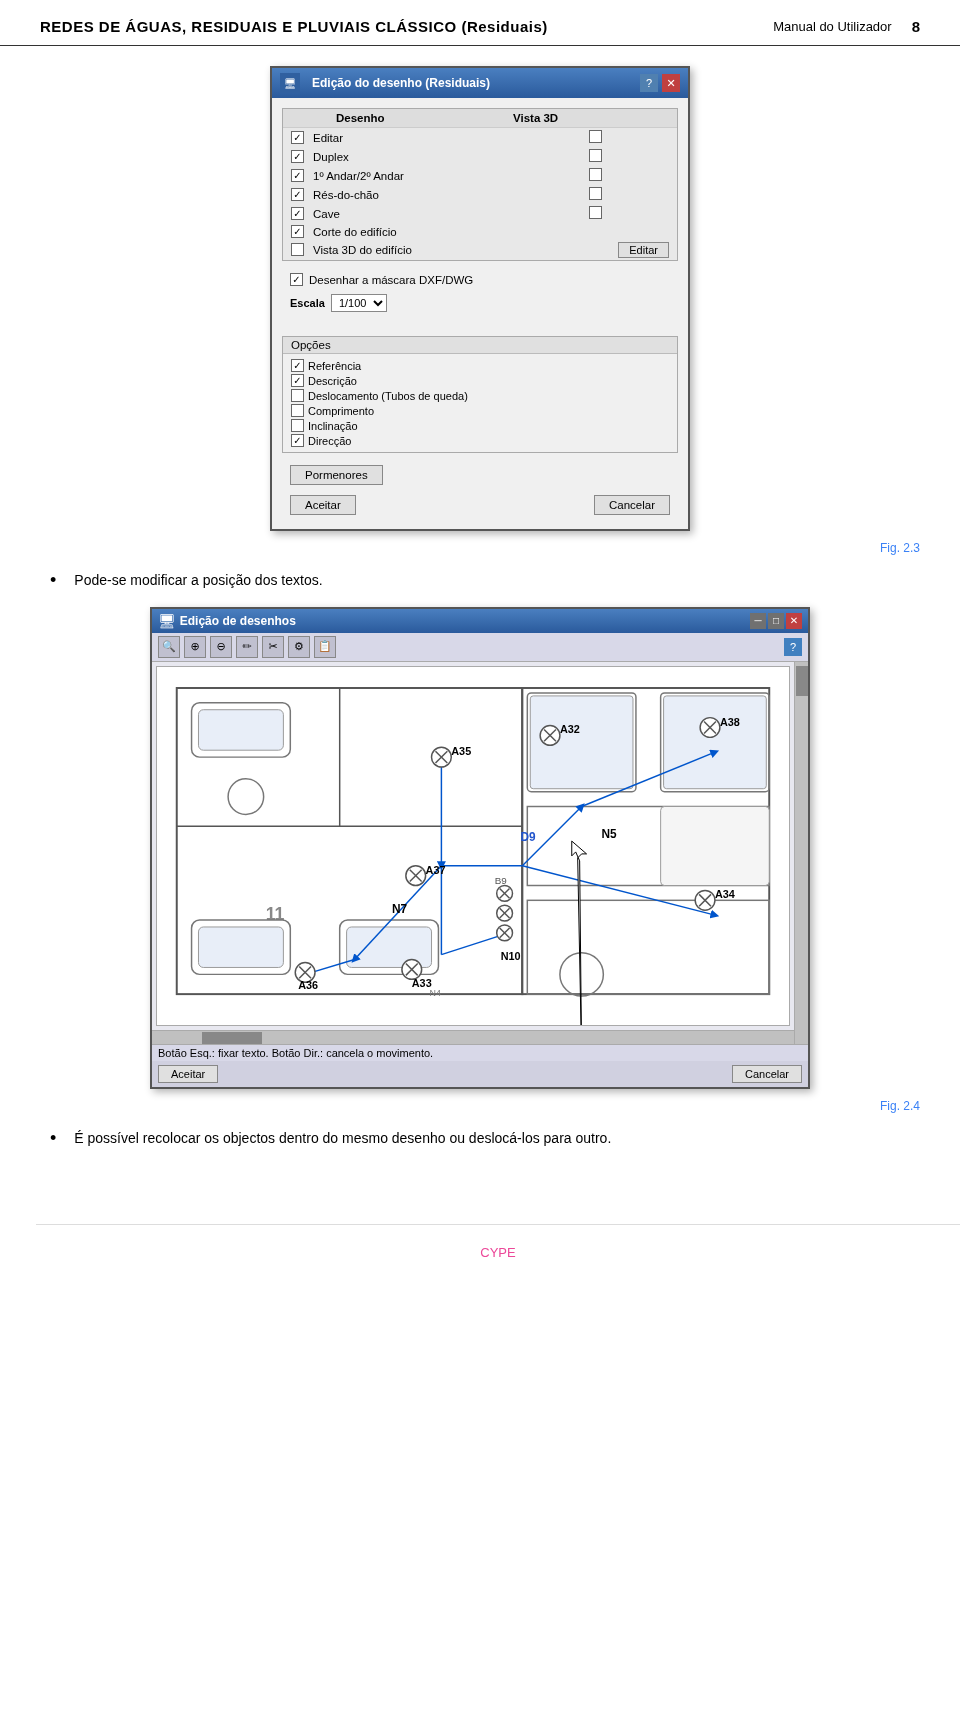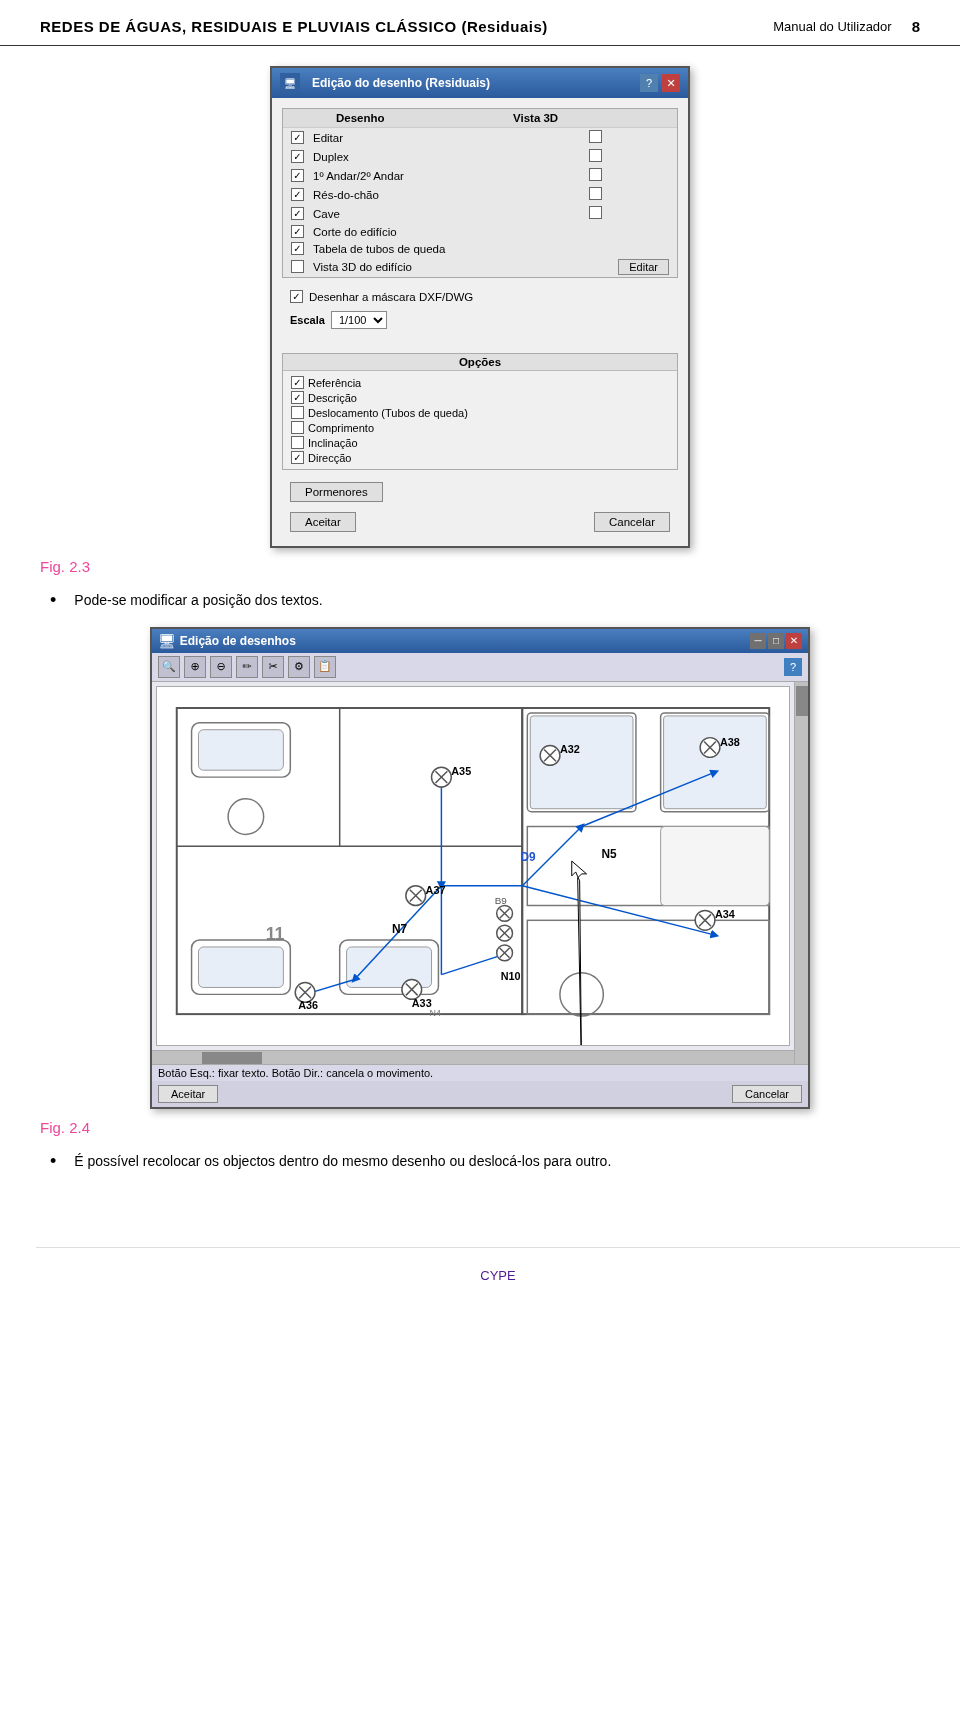--- a/index.html
+++ b/index.html
@@ -192,23 +192,22 @@
 
     
     .options-section {
       border: 1px solid #aaa;
       margin-bottom: 8px;
     }
     .options-header {
       background: #e0e0e0;
       border-bottom: 1px solid #bbb;
       padding: 2px 8px;
-      font-weight: bold;
+      font-weight: normal;
       font-size: 11.5px;
-      text-align: center;
     }
     .opt-row {
       display: flex;
       align-items: center;
       gap: 4px;
       padding: 1px 0;
       font-size: 11px;
     }
 
     
@@ -223,24 +222,24 @@
       padding: 3px 14px;
       font-size: 11.5px;
       cursor: pointer;
     }
     .pormenores-row {
       padding: 4px 8px;
     }
 
     
     .fig-caption {
-      font-size: 15px;
-      text-align: left;
+      font-size: 12px;
+      text-align: right;
       margin: 6px 0 16px 0;
-      color: #ec4899;
+      color: #3b82f6;
     }
 
     
     .bullet-point {
       display: flex;
       align-items: flex-start;
       margin: 10px 0 16px 10px;
       font-size: 14px;
     }
     .bullet-dot {
@@ -385,21 +384,21 @@
       width: 60px;
       background: #888;
       margin: 1px 0 0 50px;
     }
 
     
     .page-footer {
       text-align: center;
       padding: 20px;
       font-size: 13px;
-      color: #4c1d95;
+      color: #ec4899;
       border-top: 1px solid #ddd;
       margin-top: 20px;
       margin-left: 36px;
     }
   </style>
 </head>
 <body>
 
 <div class="page-header">
   <div class="page-header-title">REDES DE ÁGUAS, RESIDUAIS E PLUVIAIS CLÁSSICO (Residuais)</div>
@@ -463,25 +462,20 @@
             <div class="dialog-row-label">Cave</div>
             <div class="cb-cell" style="width:80px;"><div class="cb-3d"></div></div>
           </div>
 
           <div class="dialog-row">
             <div class="cb-cell"><div class="cb checked"></div></div>
             <div class="dialog-row-label">Corte do edifício</div>
             <div class="cb-cell" style="width:80px;"></div>
           </div>
 
-          <div class="dialog-row">
-            <div class="cb-cell"><div class="cb checked"></div></div>
-            <div class="dialog-row-label">Tabela de tubos de queda</div>
-            <div class="cb-cell" style="width:80px;"></div>
-          </div>
 
           <div class="dialog-row">
             <div class="cb-cell"><div class="cb"></div></div>
             <div class="dialog-row-label">Vista 3D do edifício</div>
             <div style="flex:1;display:flex;justify-content:flex-end;">
               <button class="edit-btn">Editar</button>
             </div>
           </div>
         </div>
 

